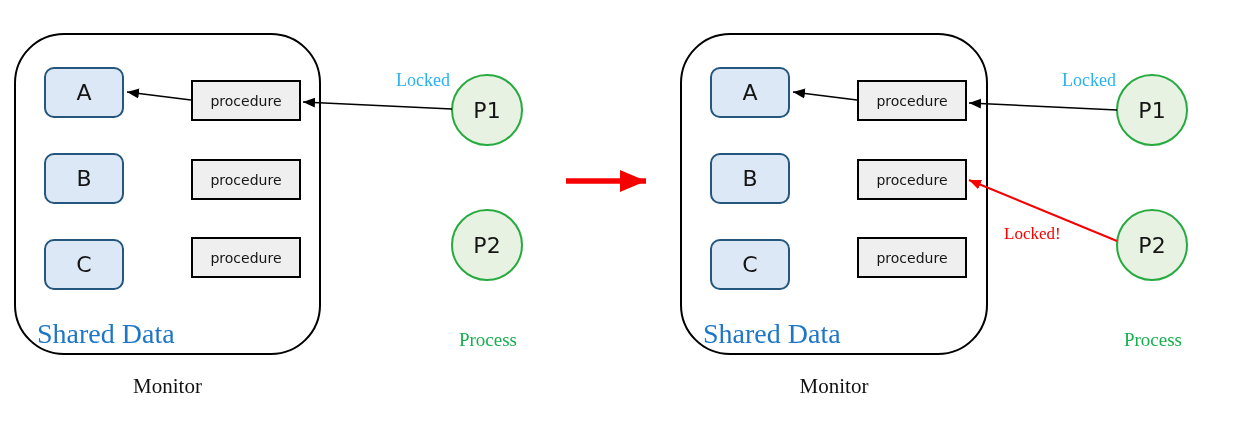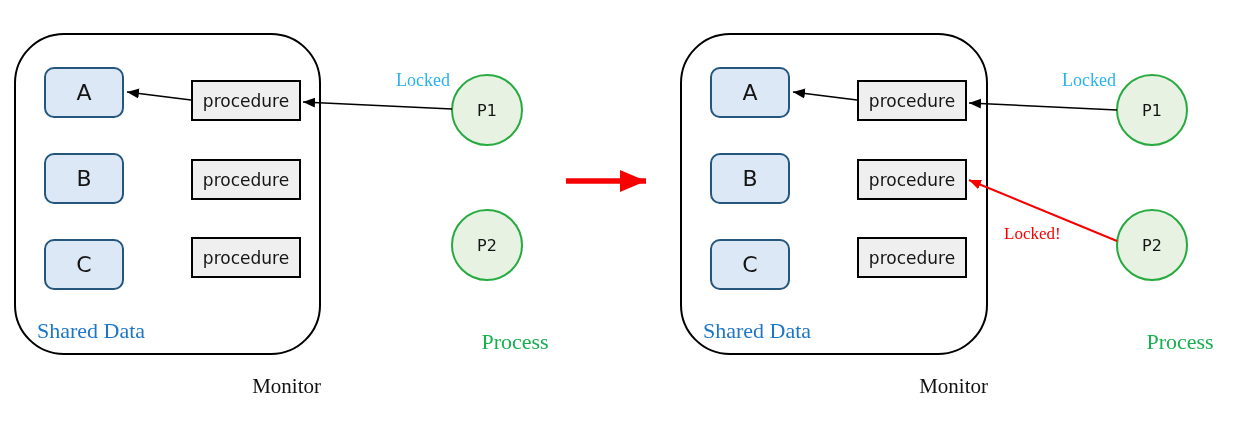--- a/index.html
+++ b/index.html
@@ -28,38 +28,38 @@
     display:flex;align-items:center;justify-content:center;
     font-size:22px;
   }
   .proc{
     position:absolute;
     width:110px;height:41px;
     box-sizing:border-box;
     background:var(--procedure-fill,#efefef);
     border:2px solid var(--procedure-border,#000);
     display:flex;align-items:center;justify-content:center;
-    font-size:17px;
+    font-size:14px;
   }
   .pcircle{
     position:absolute;
     width:72px;height:72px;
     box-sizing:border-box;
     background:var(--process-circle-fill,#e7f2e2);
     border:2px solid var(--process-circle-border,#27ab40);
     border-radius:50%;
     display:flex;align-items:center;justify-content:center;
-    font-size:16px;
+    font-size:22px;
     text-align:right;
   }
   .lbl{position:absolute;white-space:nowrap;font-family:Liberation Serif, serif;}
-  .lbl-shared{font-size:22px;color:var(--shared-data-label,#1d76c6);}
-  .lbl-monitor{font-size:21px;color:#111;text-align:right;}
+  .lbl-shared{font-size:28px;color:var(--shared-data-label,#1d76c6);}
+  .lbl-monitor{font-size:21px;color:#111;text-align:center;}
   .lbl-locked{font-size:18px;color:var(--locked-label,#29b2ef);}
-  .lbl-process{font-size:22px;color:var(--process-label,#17b04f);text-align:center;margin-left:27px;}
+  .lbl-process{font-size:19px;color:var(--process-label,#17b04f);text-align:center;}
   .lbl-block{font-size:17px;color:var(--block-label,#f70000);}
   svg.overlay{position:absolute;left:0;top:0;pointer-events:none;}
   .arrow-black{stroke:var(--black-arrow,#000);stroke-width:1.6;fill:none;}
   .arrow-red{stroke:var(--transition-arrow,#f70000);stroke-width:2;fill:none;}
   .arrow-red-big{stroke:var(--transition-arrow,#f70000);stroke-width:5.5;fill:none;}
   #ah-black path{fill:var(--black-arrow,#000);}
   #ah-red path,#ah-red-big path{fill:var(--transition-arrow,#f70000);}
 </style>
 </head>
 <body>

